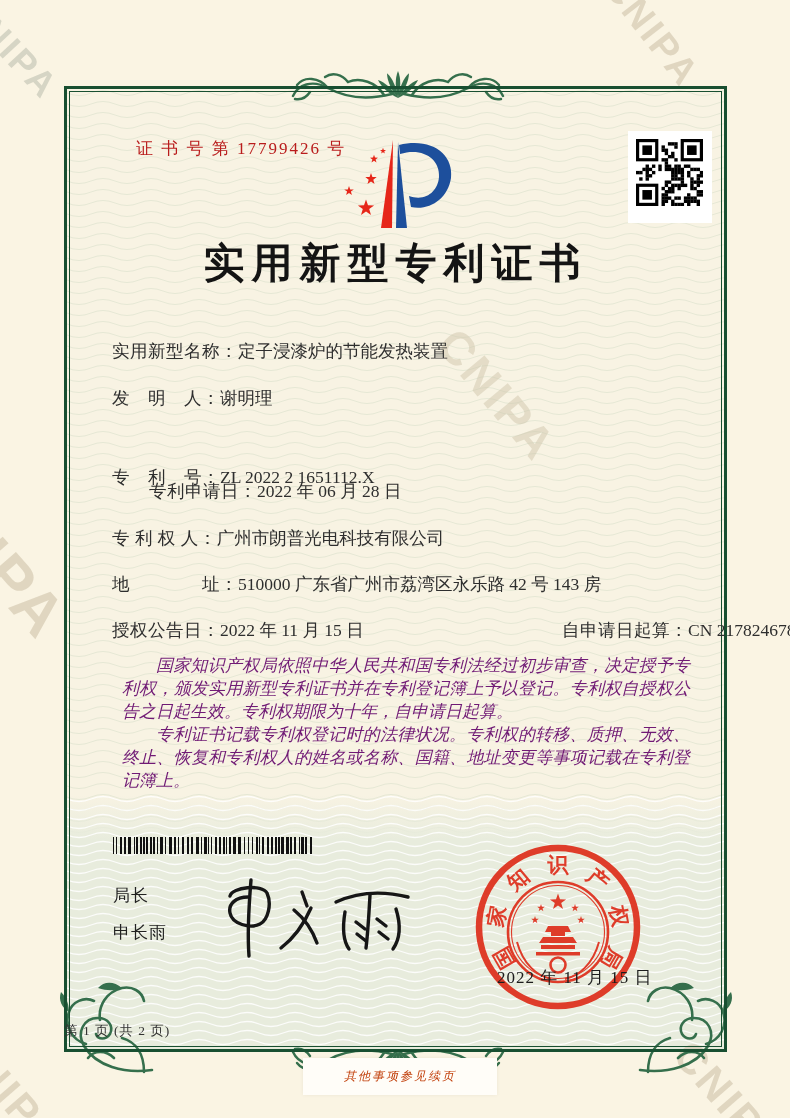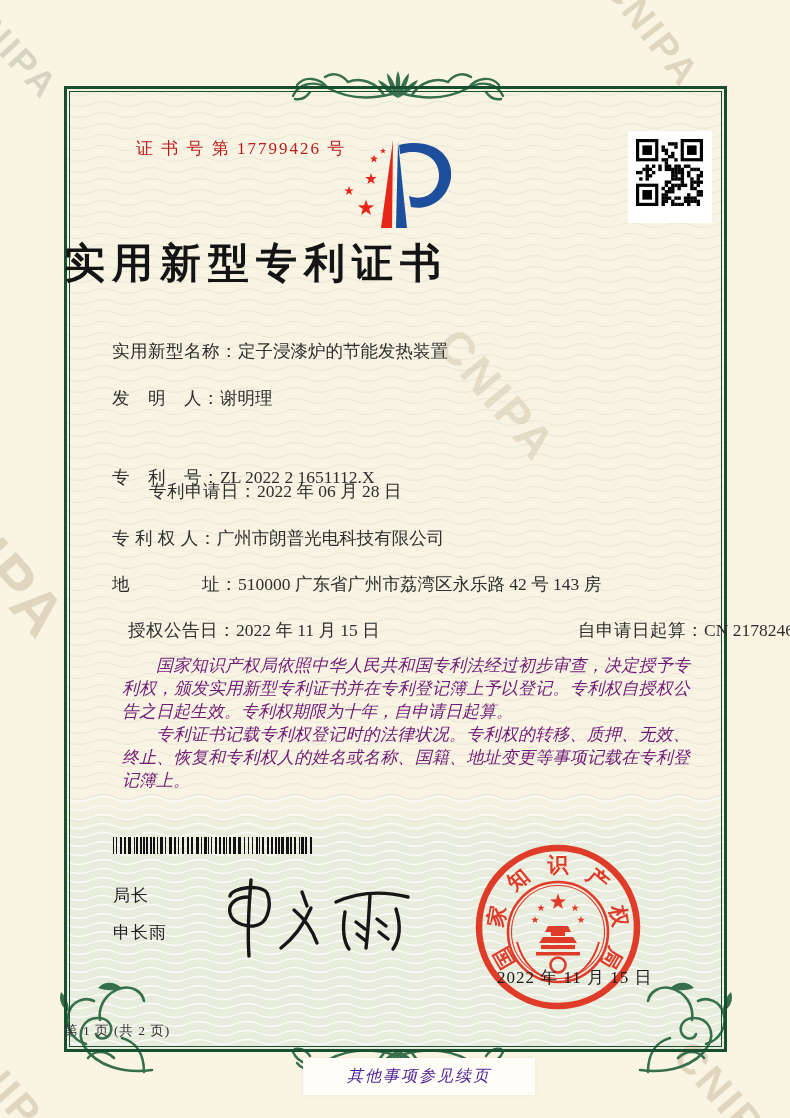--- a/index.html
+++ b/index.html
@@ -14,44 +14,44 @@
         background:linear-gradient(to bottom,rgba(232,236,221,0) 0,rgba(232,236,221,1) 45px,#e8ecdd 100%);}
   .wavesvg{position:absolute;left:0;top:0;width:100%;height:100%;}
   
   .wm{position:absolute;font-family:"Liberation Sans",sans-serif;font-weight:bold;z-index:1;
       color:rgba(203,190,164,0.55);letter-spacing:3px;transform-origin:left top;white-space:nowrap;}
   
   .certno{position:absolute;left:103px;top:137px;font-size:17px;letter-spacing:2px;color:#b91c1c;z-index:3;margin-left:33px;}
   .qrpatch{position:absolute;left:628px;top:131px;width:84px;height:92px;background:#fff;z-index:3;}
   .qrpatch svg{position:absolute;left:8px;top:8px;}
   .logo{position:absolute;left:335px;top:136px;width:125px;height:98px;z-index:3;}
-  .title{position:absolute;left:64px;top:236px;width:663px;font-size:41px;
+  .title{position:absolute;left:64px;top:236px;width:663px;text-align:center;font-size:41px;
          font-weight:bold;letter-spacing:7px;color:#141414;z-index:3;}
   
   .row{position:absolute;left:112px;white-space:nowrap;font-size:17.5px;color:#2e2e2e;z-index:3;}
   .row .lab{letter-spacing:0.5px;}
   .row2{position:absolute;left:450px;top:0;white-space:nowrap;}
   
   .paras{position:absolute;left:122px;top:654px;width:568px;font-size:17px;line-height:23px;
          font-style:italic;color:#701a75;z-index:3;text-align:justify;}
   .paras p{margin:0;text-indent:2em;}
   
   .barcode{position:absolute;left:113px;top:837px;z-index:3;}
   .issuer-role{position:absolute;left:113px;top:884px;font-family:"Liberation Sans",sans-serif;
                font-size:17px;color:#222;z-index:3;letter-spacing:1px;}
   .issuer-name{position:absolute;left:113px;top:921px;font-family:"Liberation Sans",sans-serif;
                font-size:17px;color:#222;z-index:3;letter-spacing:1px;}
   .signature{position:absolute;left:218px;top:866px;z-index:3;}
   .seal{position:absolute;left:473px;top:842px;width:170px;height:170px;z-index:4;opacity:0.93;}
   .sealdate{position:absolute;left:497px;top:966px;font-size:17px;letter-spacing:1px;color:#1c1c1c;z-index:5;white-space:nowrap;}
   .pageinfo{position:absolute;left:64px;top:1022px;width:744px;text-align:left;font-size:13.5px;
             color:#333;z-index:3;letter-spacing:1px;}
-  .contnote{position:absolute;left:303px;top:1058px;width:232px;height:37px;background:#fffdf8;z-index:4;
-            display:flex;align-items:center;justify-content:center;font-size:16px;font-style:italic;
-            color:#4c1d95;letter-spacing:2px;box-shadow:0 0 4px rgba(0,0,0,0.06);}
+  .contnote{position:absolute;left:303px;top:1058px;width:194px;height:37px;background:#fffdf8;z-index:4;
+            display:flex;align-items:center;justify-content:center;font-size:12px;font-style:italic;
+            color:#c2410c;letter-spacing:2px;box-shadow:0 0 4px rgba(0,0,0,0.06);}
   
   .orn{position:absolute;z-index:1;}
 </style>
 </head>
 <body>
 
 <div id="page">
 
   <div class="inner-bg">
     <svg class="wavesvg" id="waves-all">
@@ -291,21 +291,21 @@
   </div>
   <div class="row" style="top:479px;margin-left:37px;">
     <span class="lab">专利申请日：</span><span>2022 年 06 月 28 日</span>
   </div>
   <div class="row" style="top:526px;">
     <span class="lab">专 利 权 人：</span><span>广州市朗普光电科技有限公司</span>
   </div>
   <div class="row" style="top:572px;">
     <span class="lab">地　　　　址：</span><span>510000 广东省广州市荔湾区永乐路 42 号 143 房</span>
   </div>
-  <div class="row" style="top:618px;margin-left:16px;">
+  <div class="row" style="top:618px;">
     <span class="lab">授权公告日：</span><span>2022 年 11 月 15 日</span>
     <span class="row2">
       <span class="lab">自申请日起算：</span><span>CN 217824678 U</span>
     </span>
   </div>
 
   <div class="paras">
     <p>国家知识产权局依照中华人民共和国专利法经过初步审查，决定授予专利权，颁发实用新型专利证书并在专利登记簿上予以登记。专利权自授权公告之日起生效。专利权期限为十年，自申请日起算。</p>
     <p>专利证书记载专利权登记时的法律状况。专利权的转移、质押、无效、终止、恢复和专利权人的姓名或名称、国籍、地址变更等事项记载在专利登记簿上。</p>
   </div>

